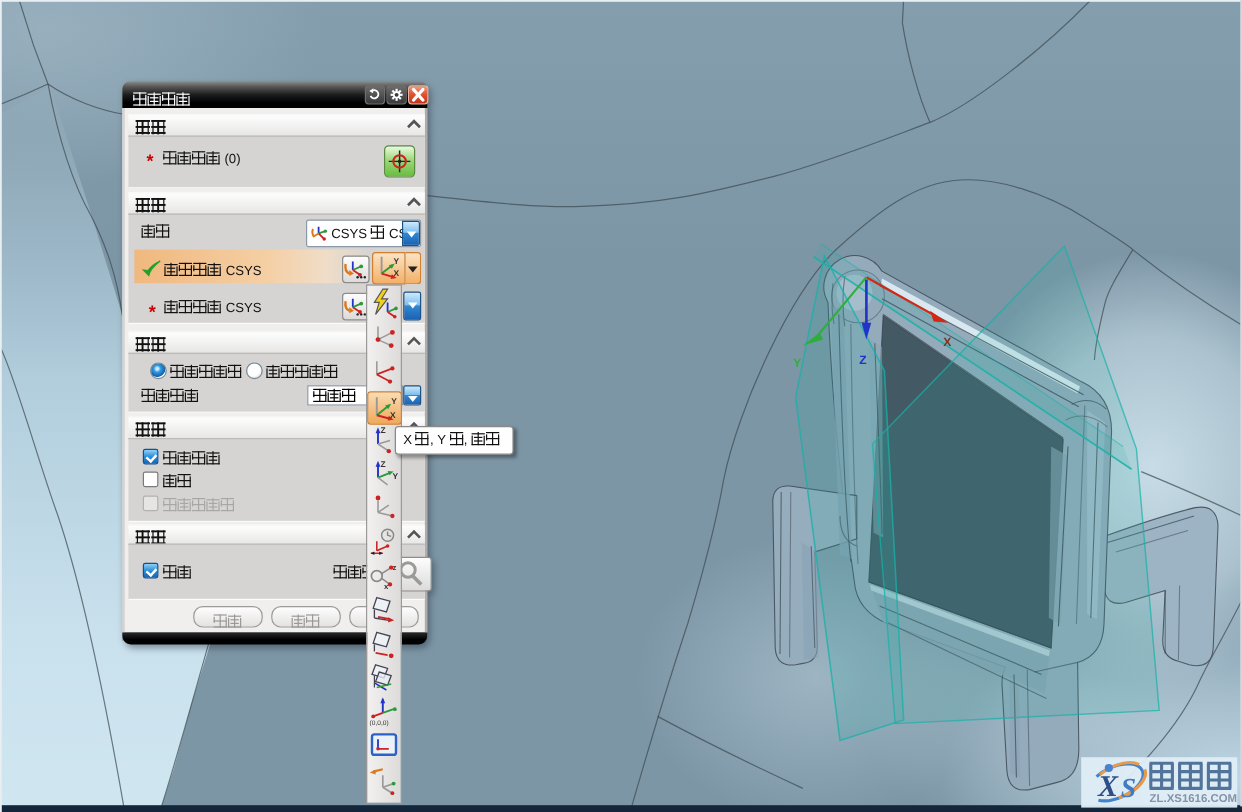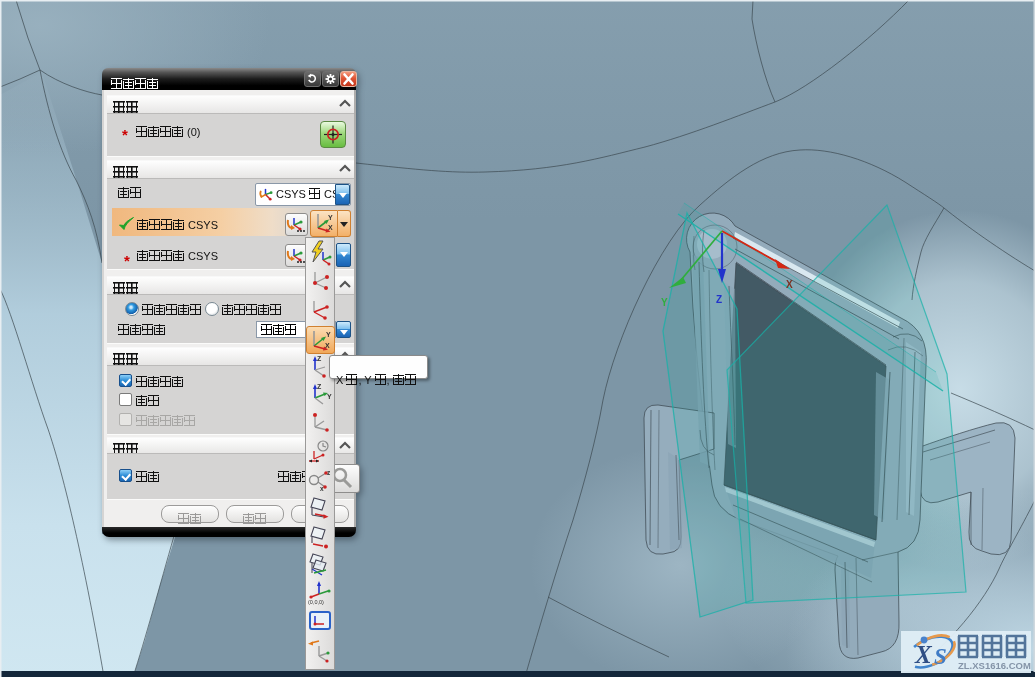--- a/index.html
+++ b/index.html
@@ -502,21 +502,21 @@
           <g stroke="#999" stroke-width="1.4" fill="none">
             <path d="M12,19 L12,9"></path>
             <path d="M12,19 L21,16"></path>
             <path d="M12,19 L20,24"></path>
           </g>
           <circle cx="21" cy="16" r="1.6" fill="#2a9a3a"></circle>
           <circle cx="20" cy="24" r="1.6" fill="#c22"></circle>
         </svg></div>
 </div>
 <div id="tip">
-      <span style="position:absolute;left:6px;top:18px;white-space:nowrap">X <i class="h"></i>, Y <i class="h"></i>, <i class="h v"></i><i class="h"></i></span>
+      <span style="position:absolute;left:6px;top:4px;white-space:nowrap">X <i class="h"></i>, Y <i class="h"></i>, <i class="h v"></i><i class="h"></i></span>
     </div>
 <div id="wm">
 <svg width="130" height="42" viewBox="0 0 130 42">
 <g opacity="0.9">
 <ellipse cx="29" cy="21" rx="24" ry="13" fill="none" stroke="#3079c8" stroke-width="2.6" transform="rotate(-24 29 21)" stroke-dasharray="50 26"></ellipse>
 <ellipse cx="31" cy="20" rx="24" ry="13" fill="none" stroke="#e8913a" stroke-width="2.6" transform="rotate(-24 31 20)" stroke-dasharray="35 42"></ellipse>
 <circle cx="23" cy="9" r="3.4" fill="#3a78c8"></circle>
 <text x="14" y="32" font-family="Liberation Serif,serif" font-style="italic" font-weight="bold" font-size="25" fill="#1d3f7a">X</text>
 <text x="33" y="33" font-family="Liberation Serif,serif" font-style="italic" font-weight="bold" font-size="23" fill="#2f6fc0">S</text>
 </g>

